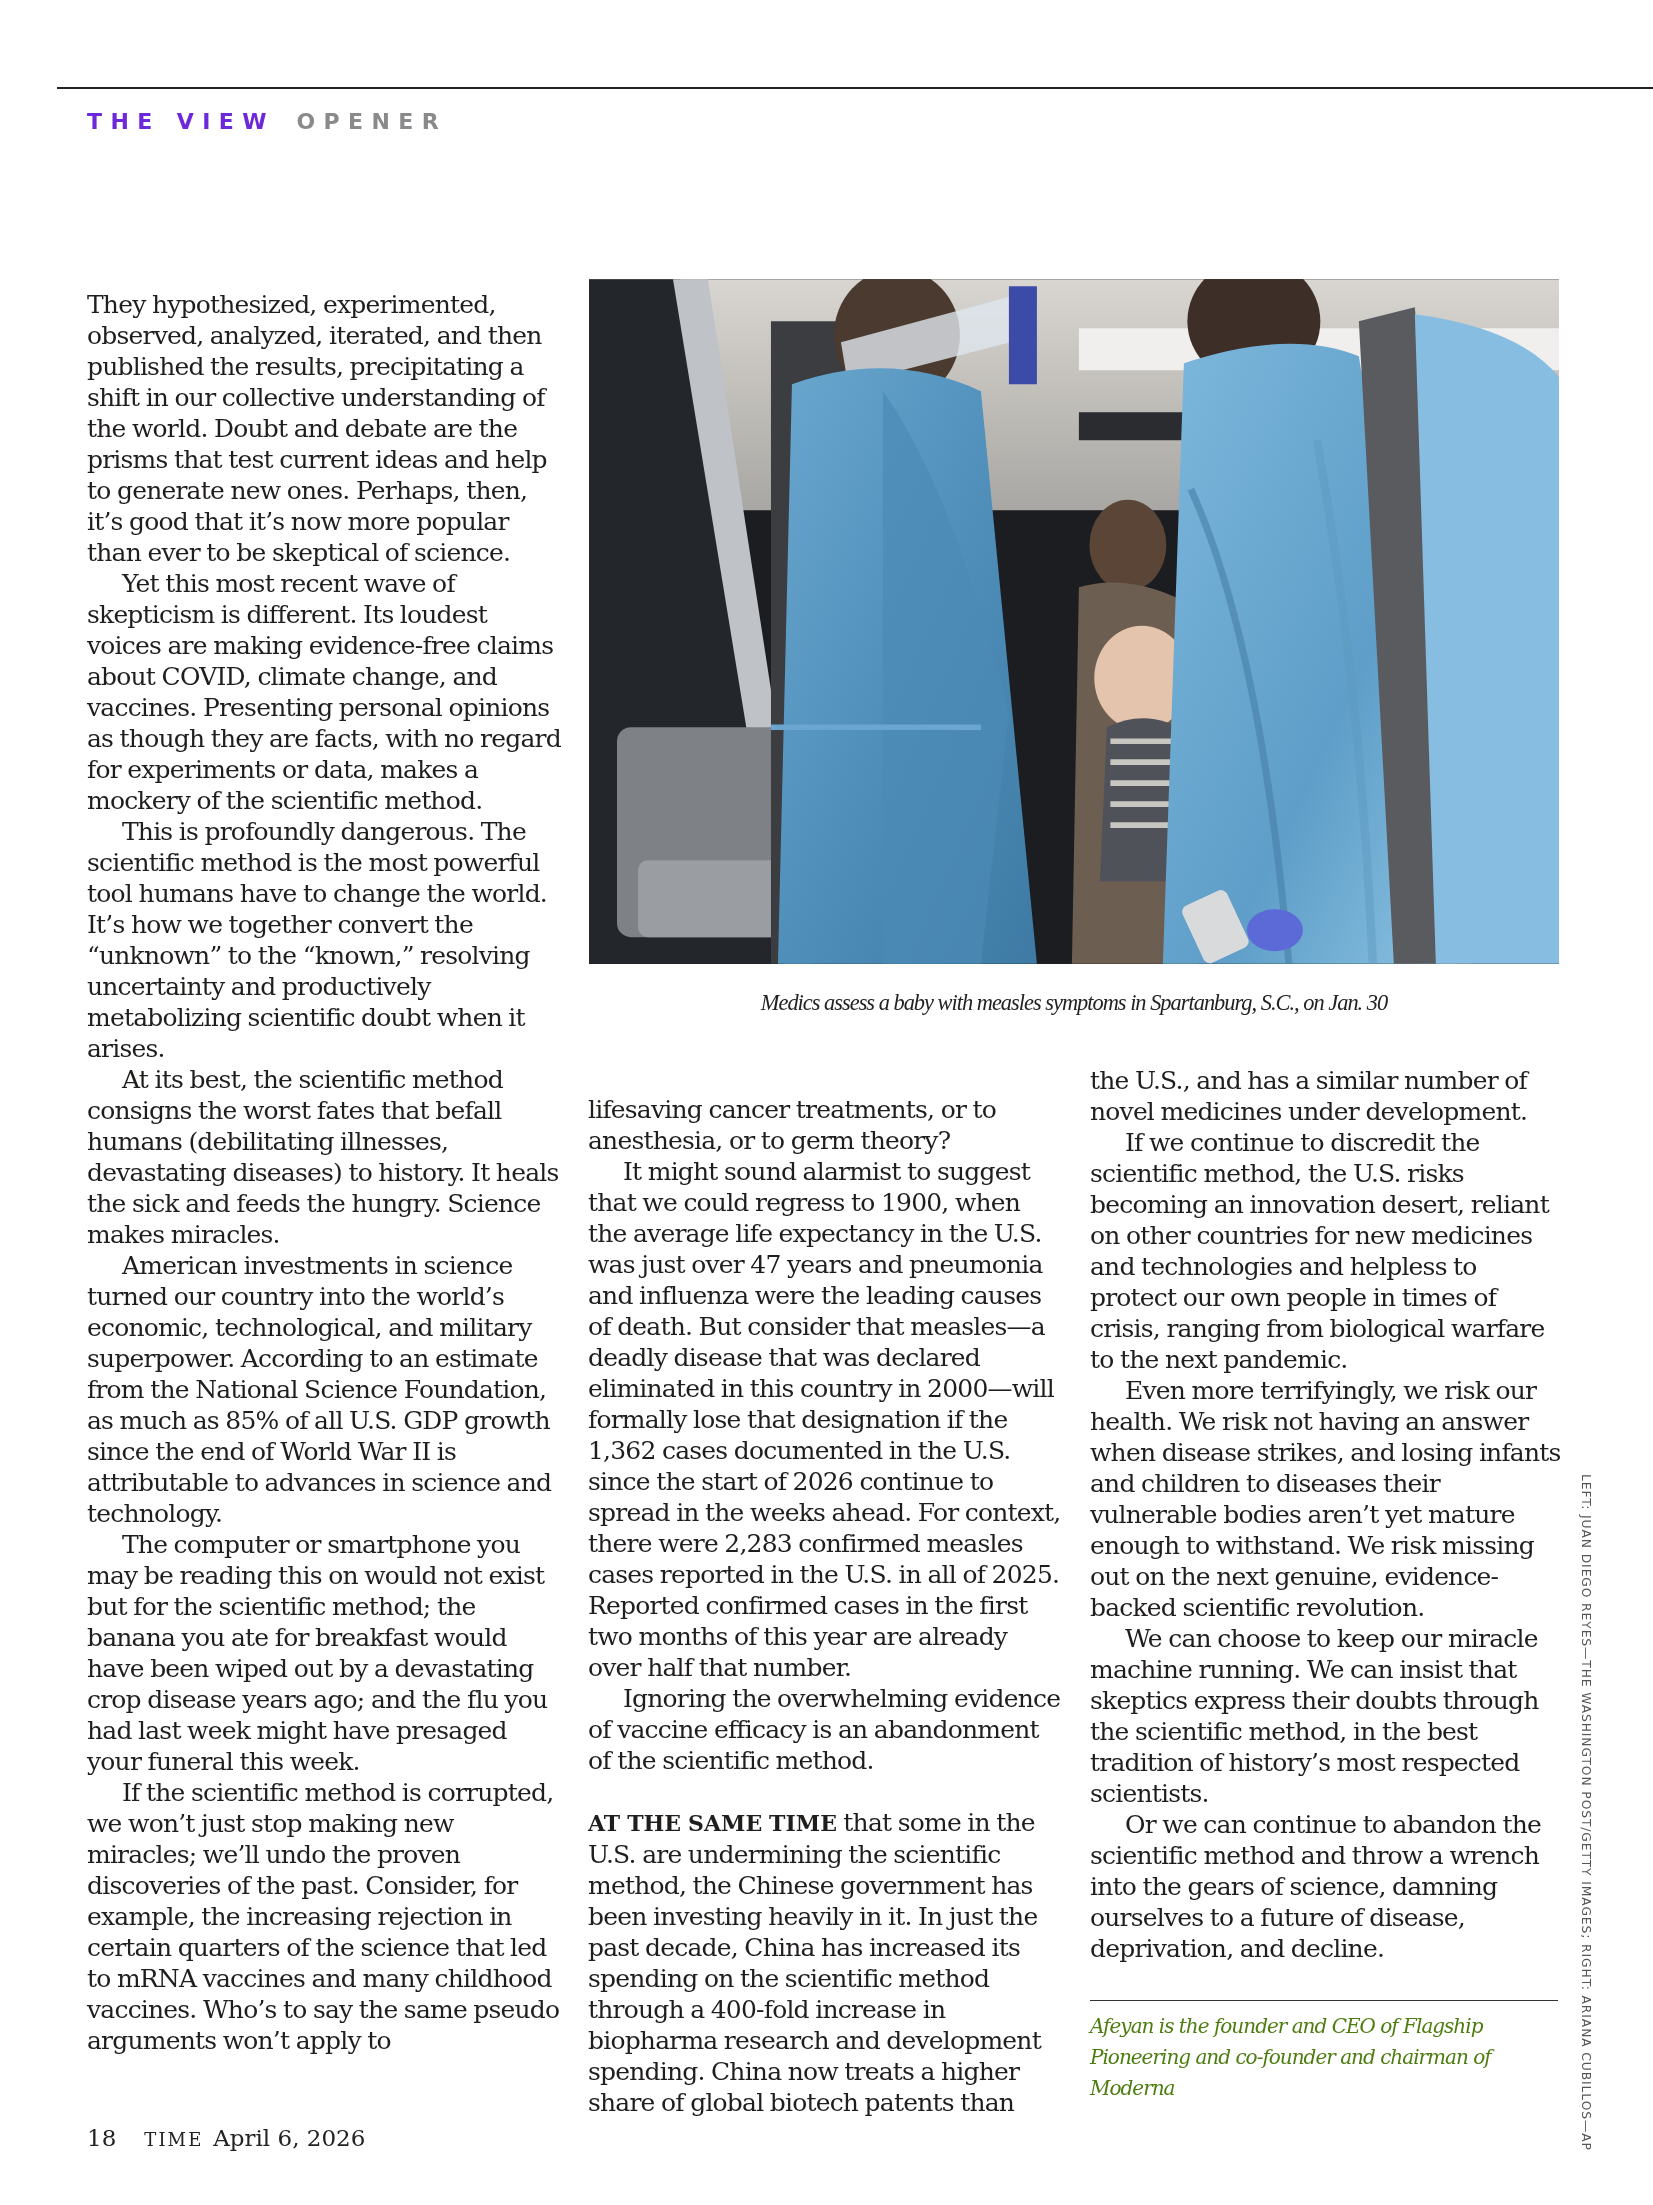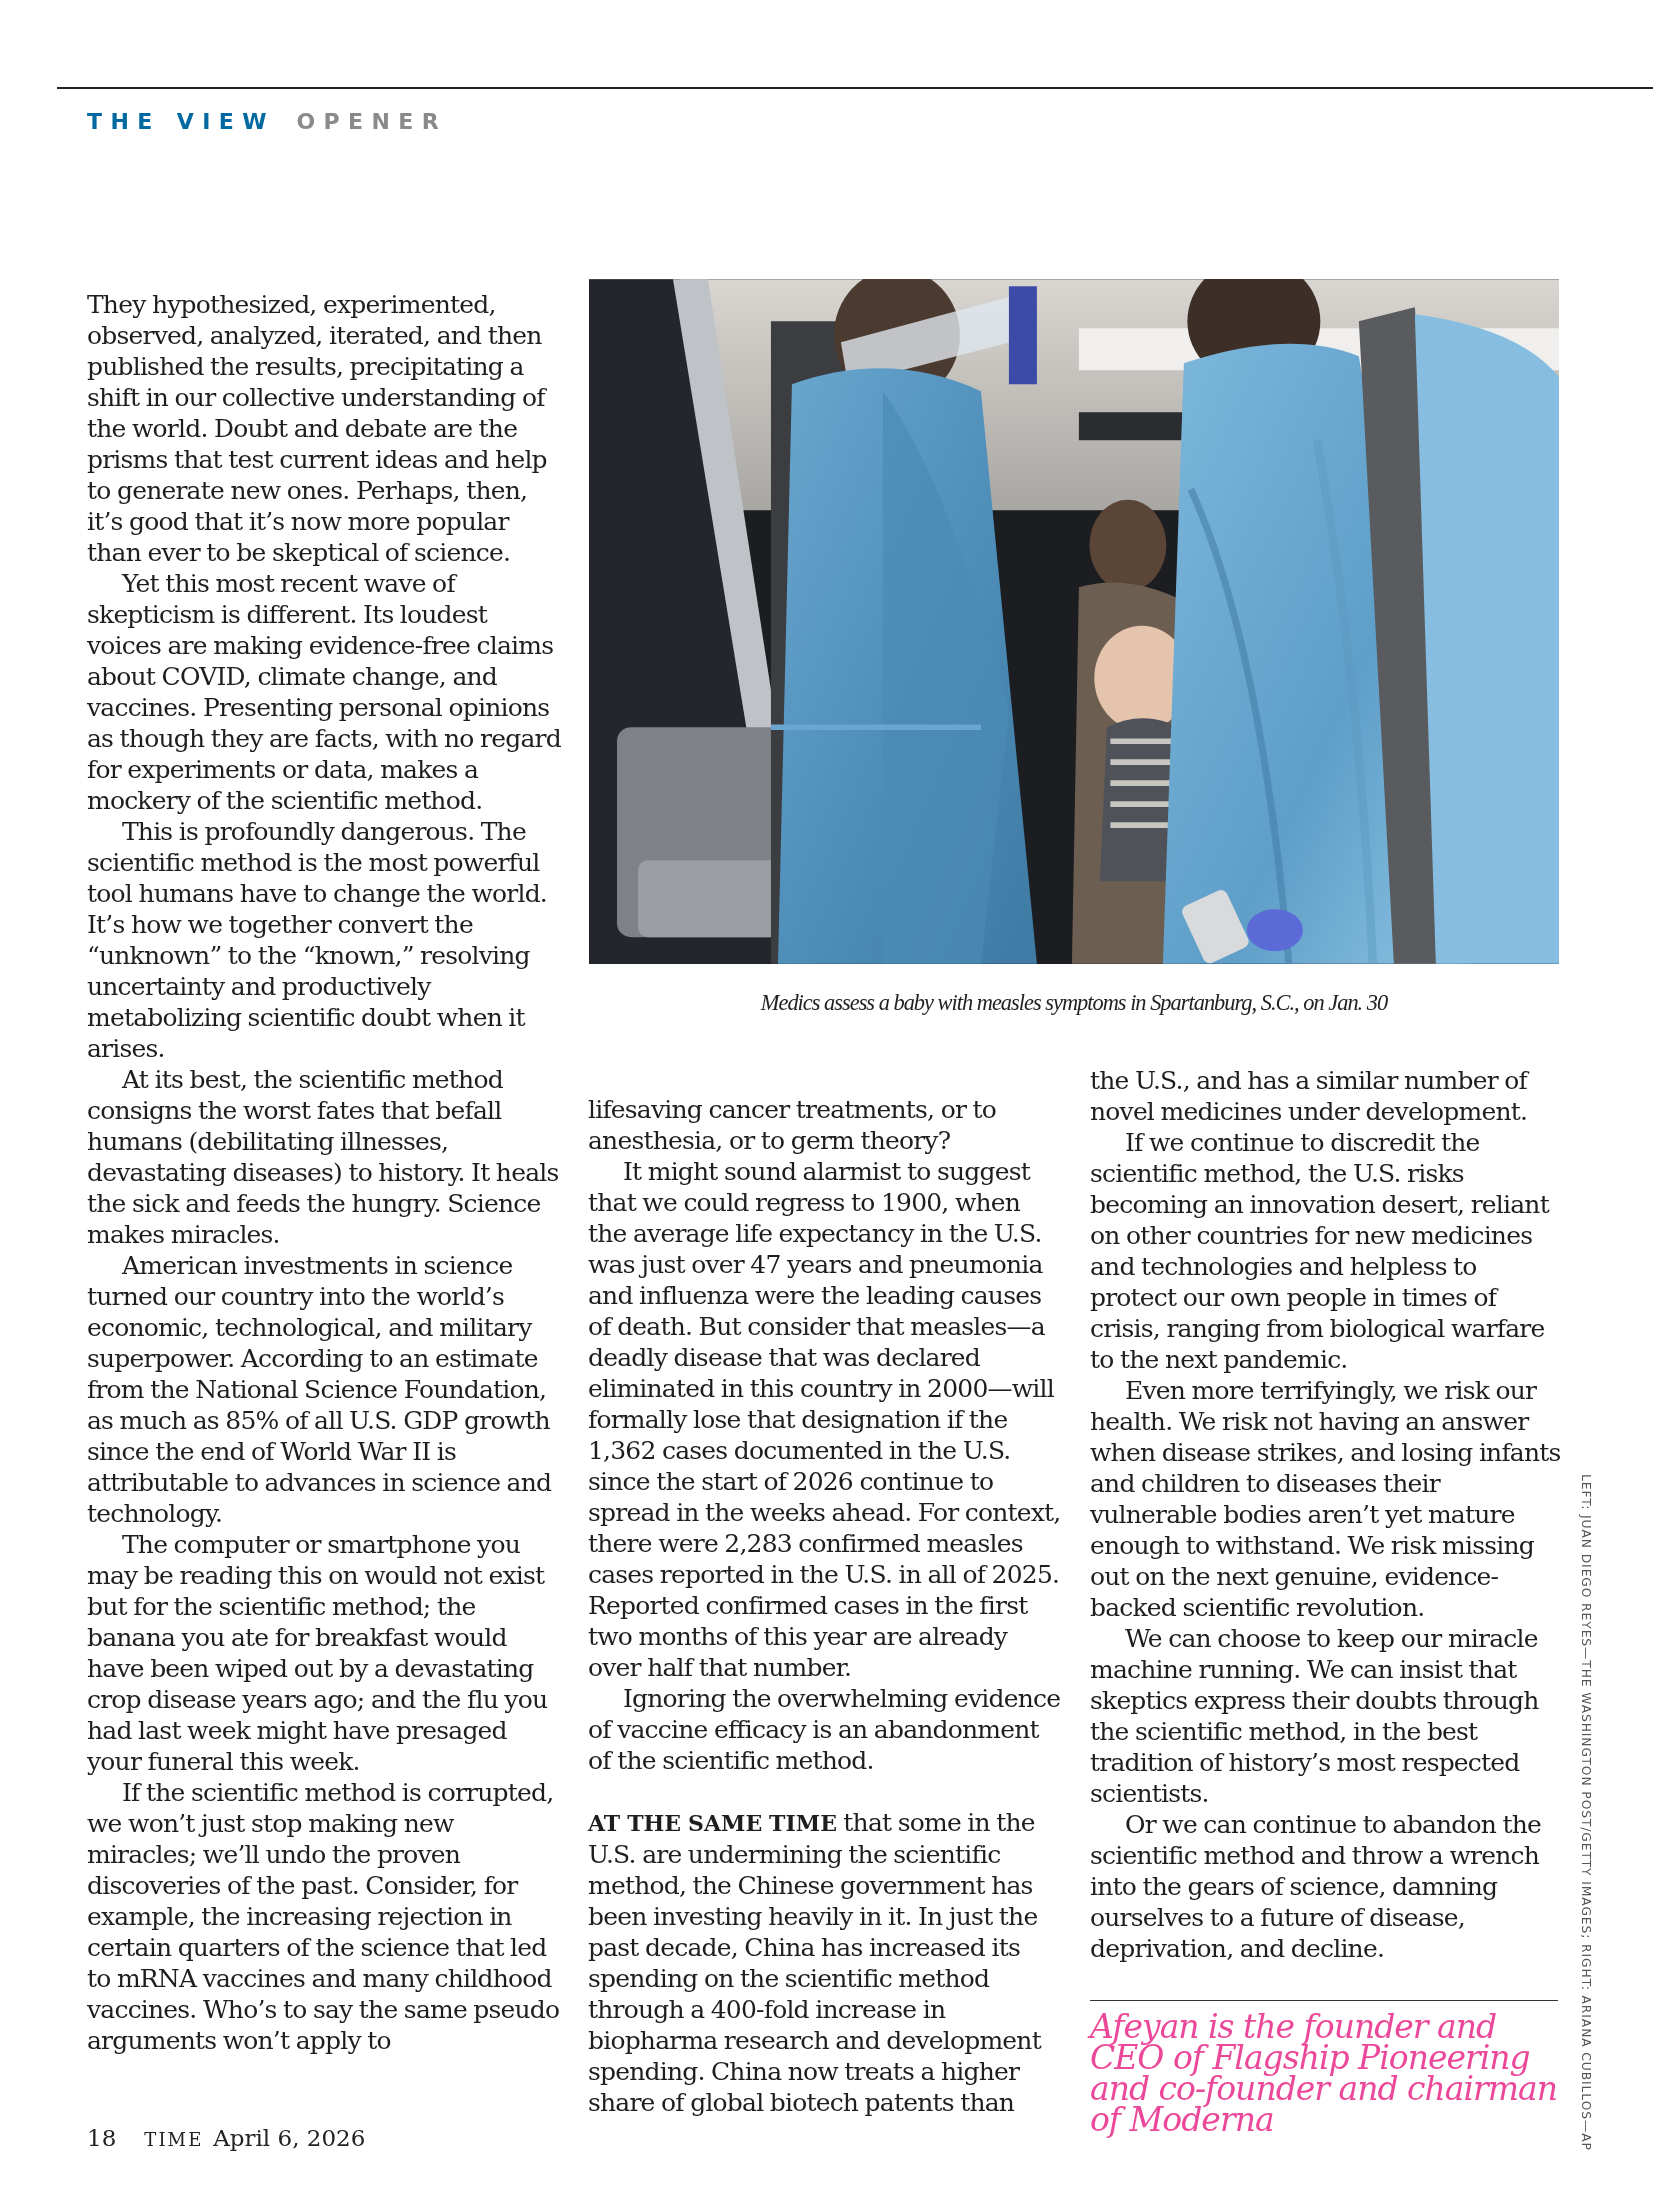--- a/index.html
+++ b/index.html
@@ -1,35 +1,35 @@
 <!DOCTYPE html>
 <html style="font-size:11.2px"><head>
 <meta charset="utf-8">
 <style>
   html, body { margin: 0; padding: 0; background: #ffffff; }
   body { width: 1654px; height: 2205px; position: relative; overflow: hidden; color: #1f1d1c; }
   .rule-top { position: absolute; left: 57px; right: 0; top: 87px; height: 2.1px; background: #222; }
   .kicker { position: absolute; left: 87px; top: 109px; font-family: "DejaVu Sans", sans-serif; font-weight: bold; font-size: 22px; letter-spacing: 8.4px; }
-  .kicker .a { color: #0369a1; }
+  .kicker .a { color: #6d28d9; }
   .kicker .b { color: #8a8a8c; margin-left: 5.6px; }
 
   .col { position: absolute; font-family: "DejaVu Serif", serif; font-size: 25px; line-height: 31px; color: #201e1d; letter-spacing: -0.8px; word-spacing: -0.7px; }
   .col p { margin: 0; text-indent: 35px; }
   .col p.noindent { text-indent: 0; }
   .col p.section { margin-top: 31px; text-indent: 0; }
   .col .smallcaps { font-weight: bold; font-size: 22px; letter-spacing: 0; }
   #col-left { left: 87px; top: 289px; width: 476px; }
   #col-mid { left: 588px; top: 1065px; width: 476px; margin-top: 29px; }
   #col-right { left: 1090px; top: 1065px; width: 476px; }
 
   .photo { position: absolute; left: 589px; top: 279px; width: 970px; height: 685px; overflow: hidden; background: #2b2f34; }
   .caption { position: absolute; left: 589px; width: 970px; top: 975px; text-align: center; font-family: Liberation Serif, serif; font-style: italic; font-size: 22.4px; letter-spacing: -1px; color: #222; margin-top: 15px; }
 
   .bio-rule { position: absolute; left: 1090px; width: 468px; top: 2000px; height: 1.4px; background: #333; }
-  .bio { position: absolute; left: 1090px; width: 476px; top: 2011px; font-family: "DejaVu Serif", serif; font-style: italic; font-size: 33px; line-height: 31px; letter-spacing: -1px; color: #ec4899; }
+  .bio { position: absolute; left: 1090px; width: 476px; top: 2011px; font-family: "DejaVu Serif", serif; font-style: italic; font-size: 20px; line-height: 31px; letter-spacing: -1px; color: #4d7c0f; }
 
   .credit { position: absolute; left: 1579px; top: 1474px; transform-origin: 0 0; transform: rotate(90deg) translateY(-100%); font-family: "DejaVu Sans", sans-serif; font-size: 12.3px; letter-spacing: 0.9px; color: #555; white-space: nowrap; }
 
   .folio { position: absolute; left: 87px; top: 2125px; font-family: "DejaVu Serif", serif; font-size: 23px; color: #222; display: flex; align-items: baseline; }
   .folio .pg { margin-right: 28px; }
   .folio .mag { font-size: 18px; letter-spacing: 2.1px; margin-right: 9.8px; }
 </style>
 </head>
 <body>
 

